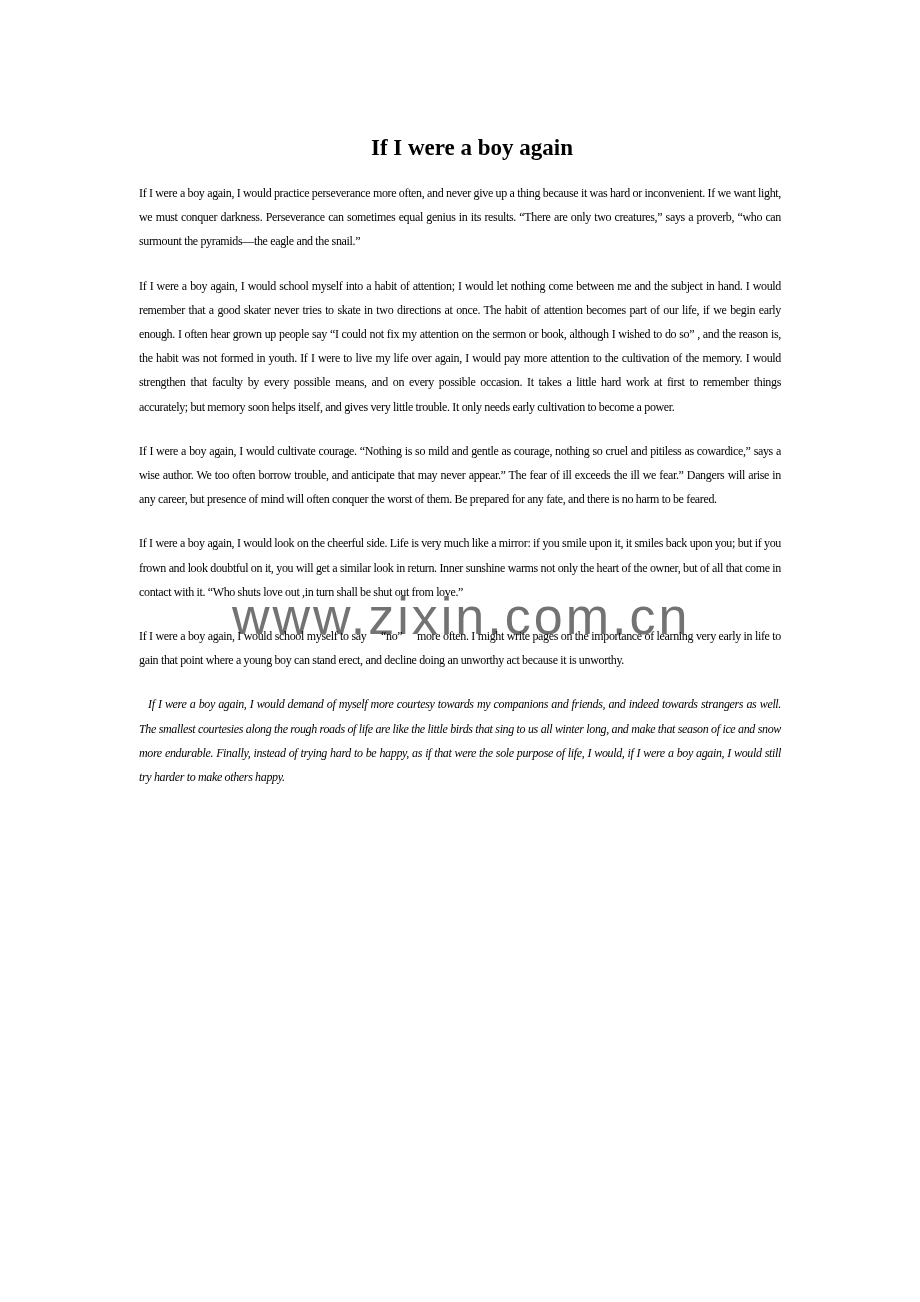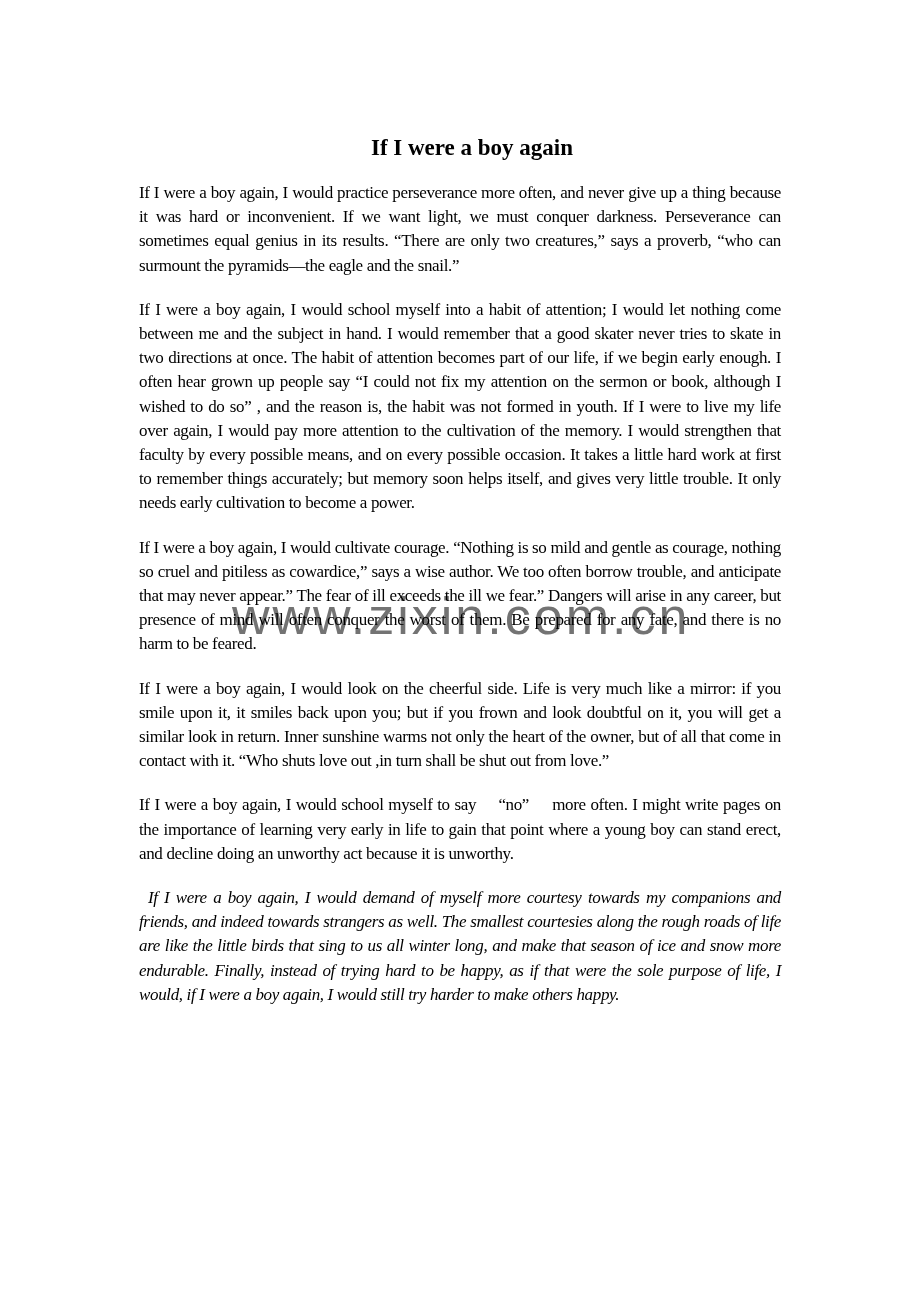--- a/index.html
+++ b/index.html
@@ -35,21 +35,21 @@
       margin: 12px;
     }
     .body-text {
       position: absolute;
       left: 139px;
       top: 181px;
       width: 642px;
     }
     .para {
       margin: 0 0 20px 0;
-      font-size: 17px;
+      font-size: 12px;
       line-height: 24.2px;
       text-align: justify;
       text-justify: inter-word;
       letter-spacing: -0.35px;
       word-spacing: 0px;
     }
     .para.indent {
       text-indent: 9px;
       font-style: italic;
     }

